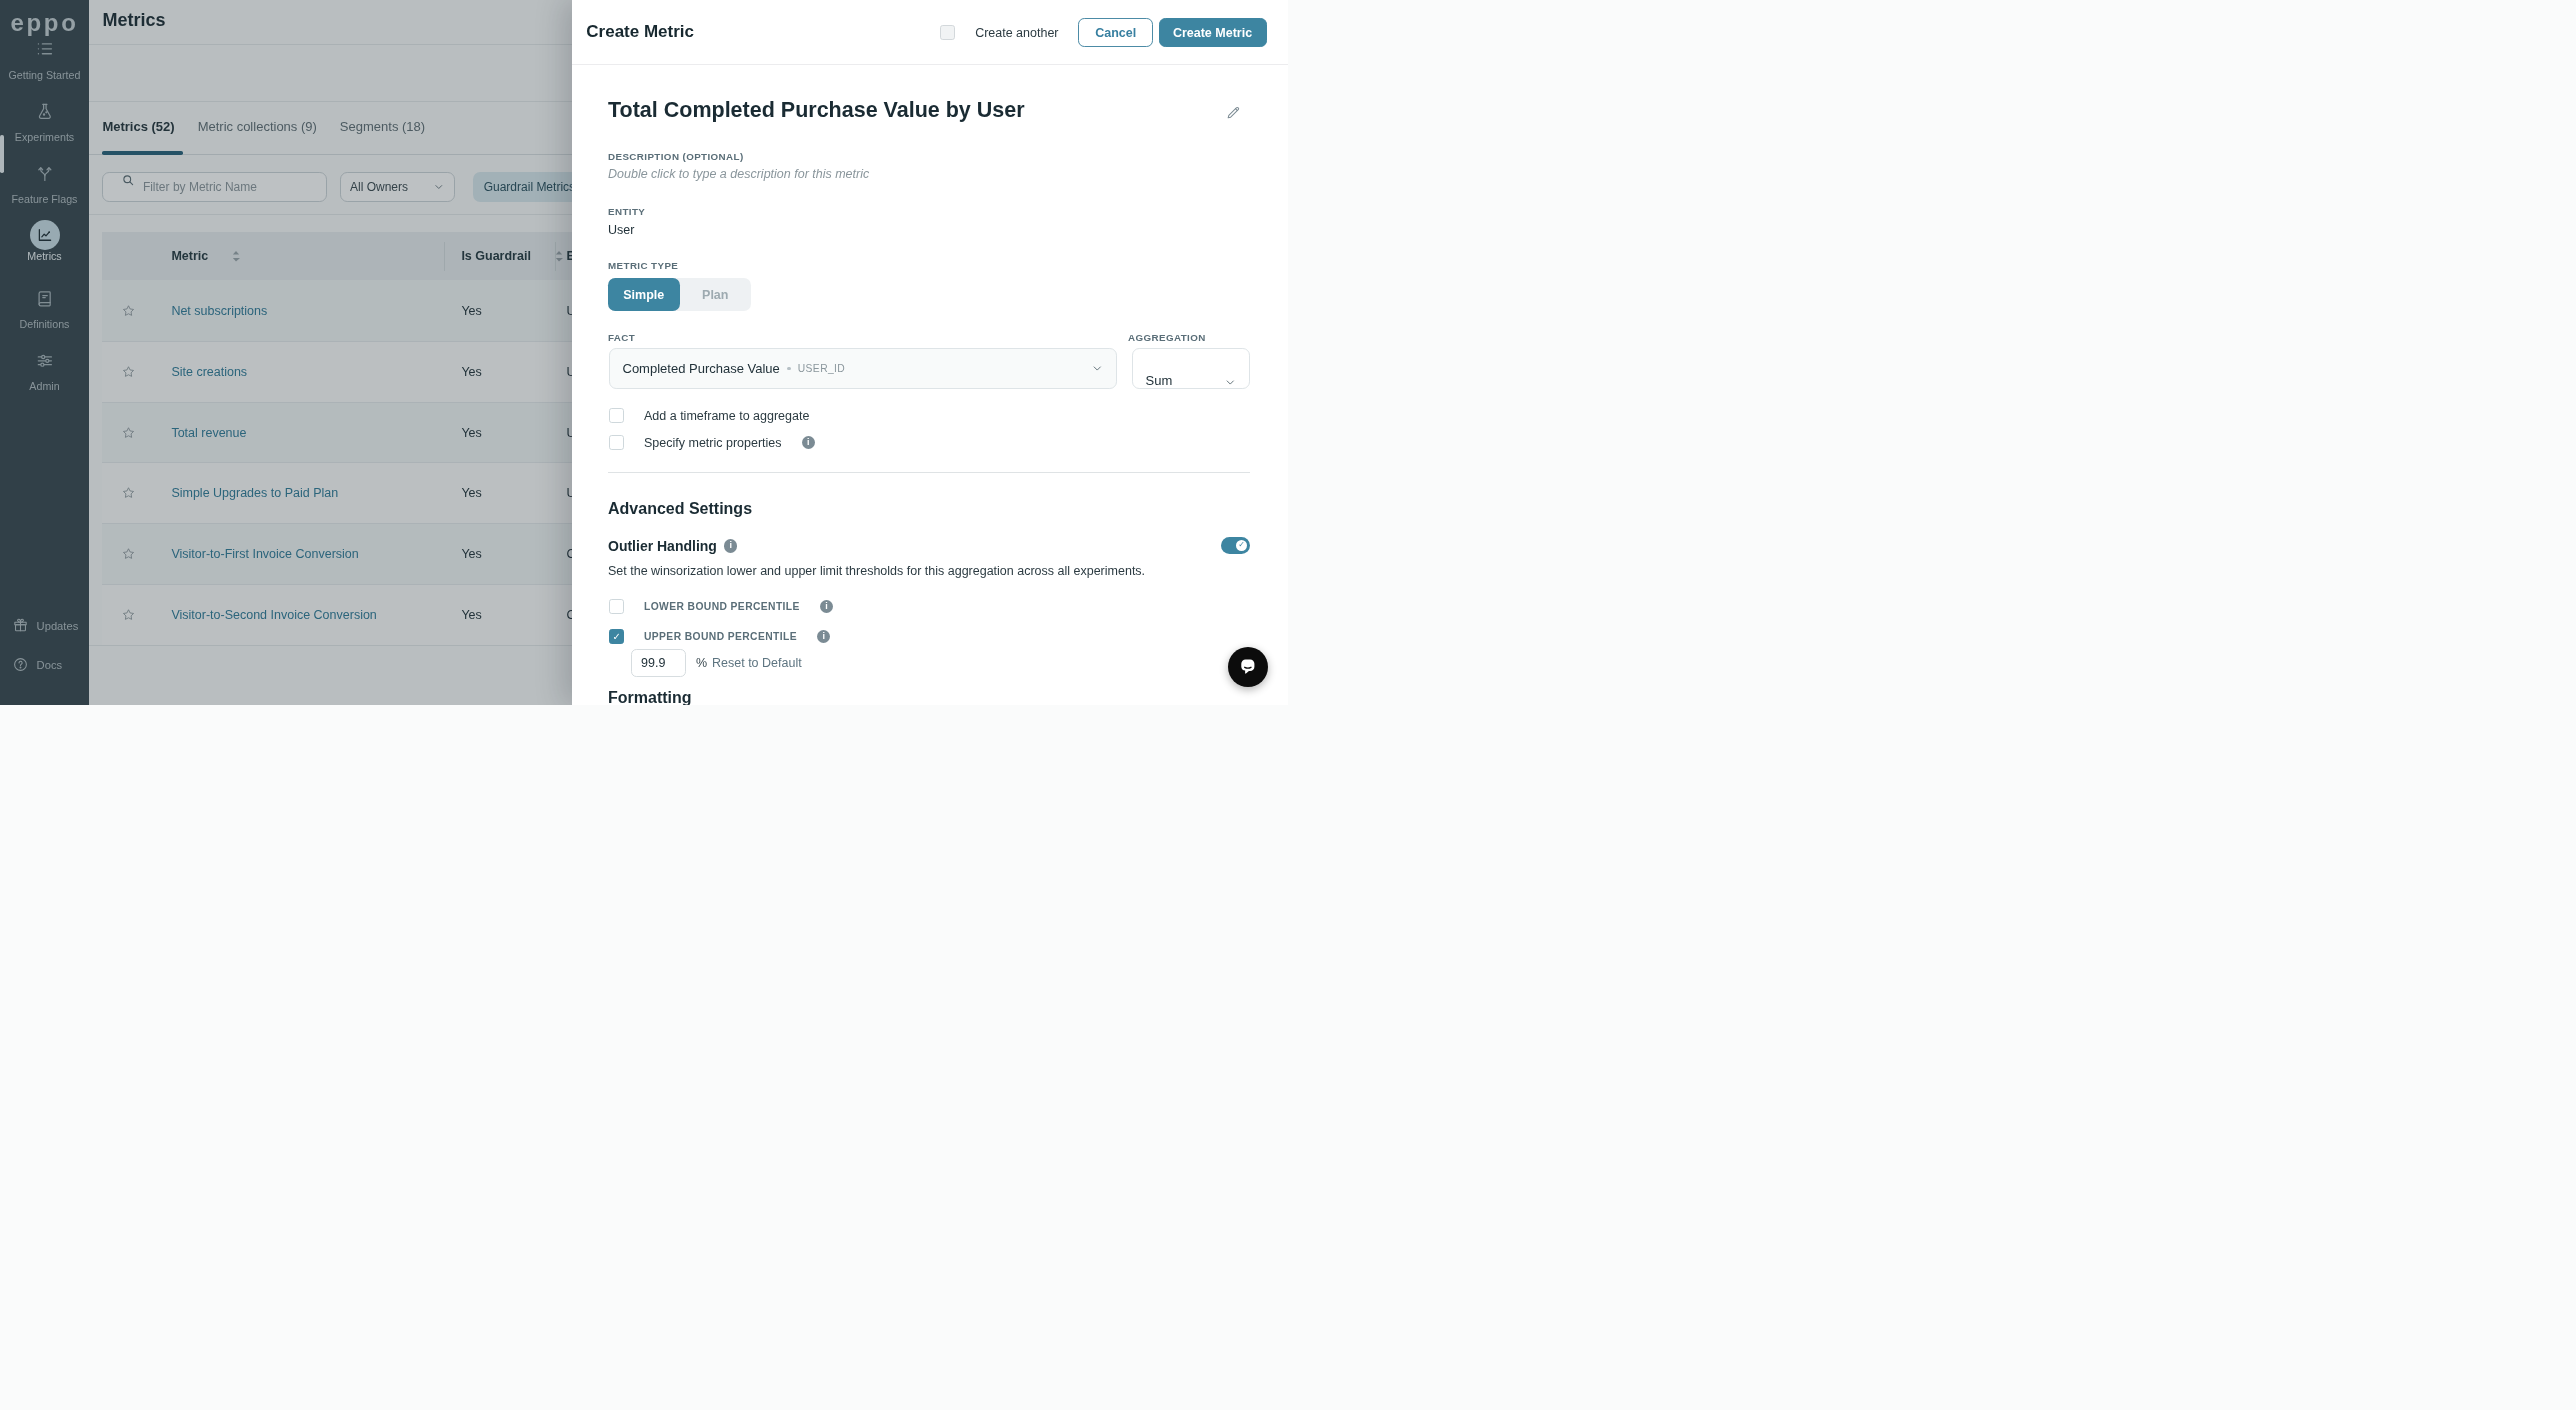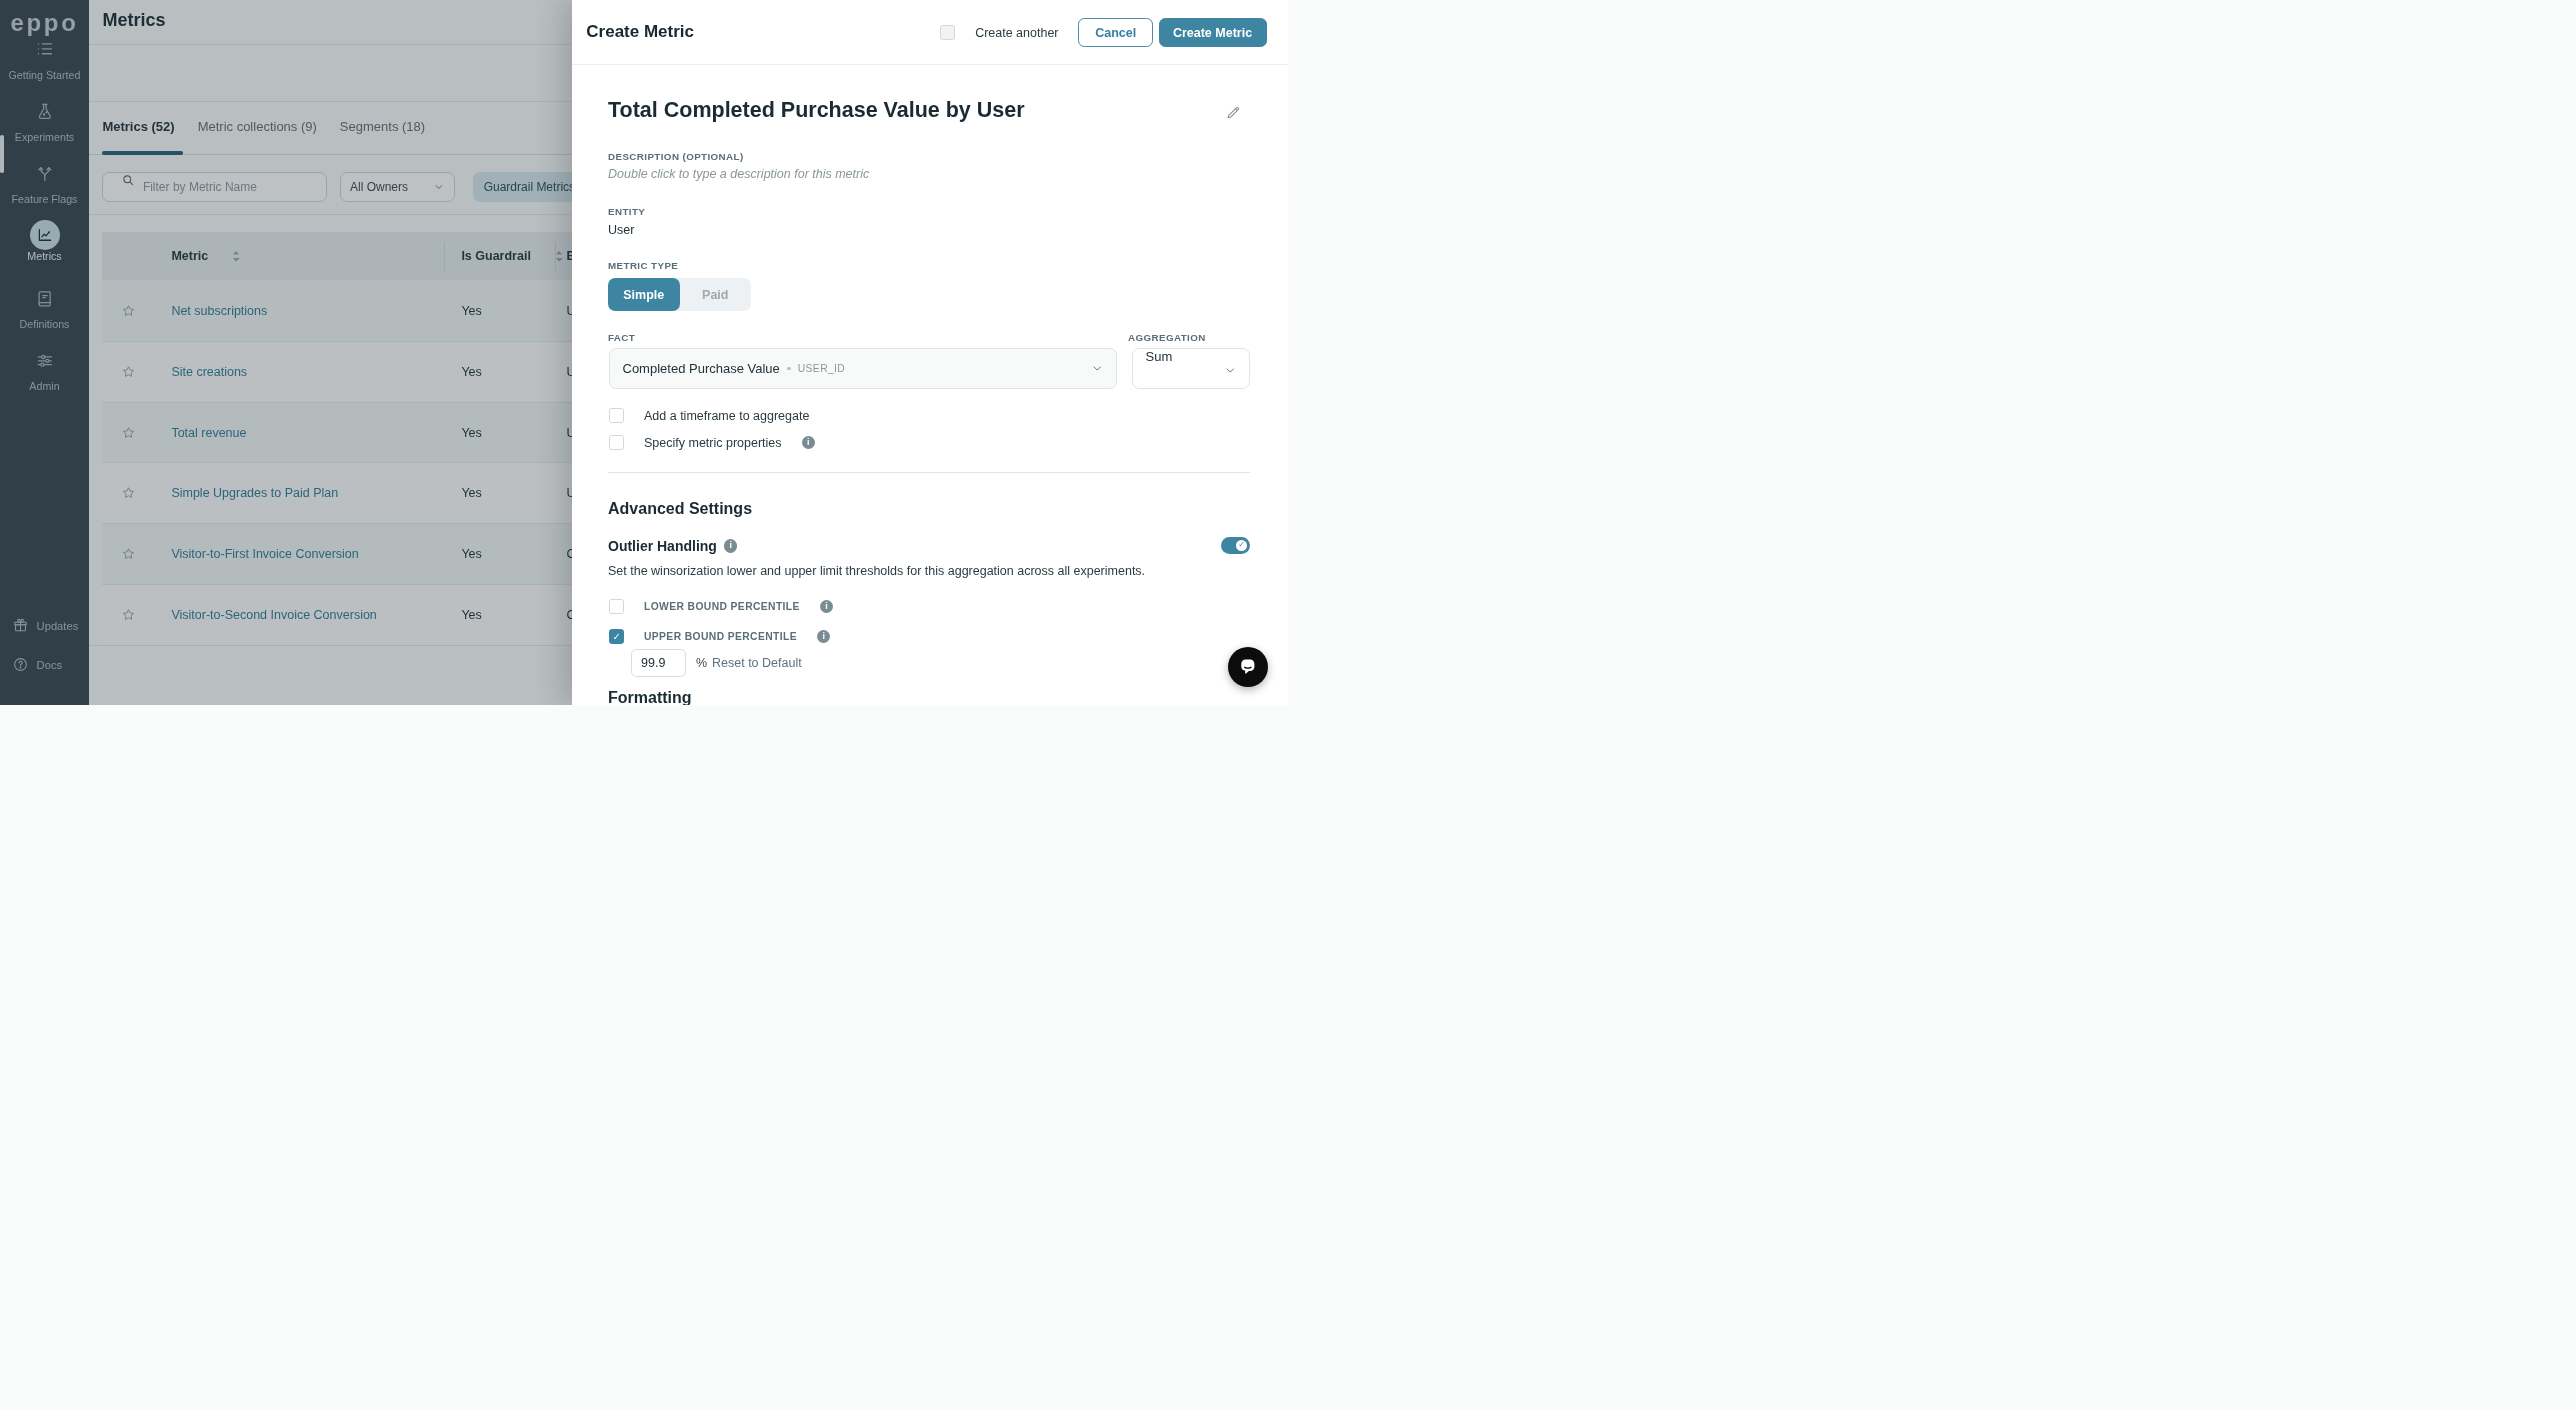--- a/index.html
+++ b/index.html
@@ -73,21 +73,21 @@
 
   .segmented { position:absolute; left:36px; top:212px; width:143px; height:33px; background:#eef1f3; border-radius:7.2px; display:flex; }
   .seg { flex:1; display:flex; align-items:center; justify-content:center; font-size:12.5px; font-weight:700; color:#9daab0; border-radius:7.2px; cursor:pointer; }
   .seg.active { background:#3d85a1; color:#fff; }
 
   .fact-select { position:absolute; left:37px; top:282px; width:508px; height:41px; background:#f8fafa; border:0.9px solid #dee4e7; border-radius:7.2px; display:flex; align-items:center; padding:0 12.5px; cursor:pointer; }
   .fact-select .fv { font-size:13px; color:#22323a; }
   .fact-select .dot { width:3.6px; height:3.6px; border-radius:50%; background:#b6c0c5; margin:0 7.2px; }
   .fact-select .fk { font-size:10.3px; letter-spacing:0.4px; color:#8a969c; }
   .fact-select .chev, .agg-select .chev { margin-left:auto; color:#5b6b73; display:flex; }
-  .agg-select { position:absolute; left:560px; top:282px; width:118px; height:41px; background:#fff; border:0.9px solid #dee4e7; border-radius:7.2px; display:flex; align-items:flex-start; padding:0 12.5px; font-size:13px; color:#22323a; cursor:pointer;flex-direction:column; }
+  .agg-select { position:absolute; left:560px; top:282px; width:118px; height:41px; background:#fff; border:0.9px solid #dee4e7; border-radius:7.2px; display:flex; align-items:flex-end; padding:0 12.5px; font-size:13px; color:#22323a; cursor:pointer; }
 
   .pchk { position:absolute; left:37px; display:flex; align-items:center; gap:20px; cursor:pointer; }
   .pchk .chk-label { font-size:12.5px; color:#2c3b42; }
   .info { width:13.4px; height:13.4px; border-radius:50%; background:#7b8b94; color:#fff; font-size:9px; font-weight:700; display:inline-flex; align-items:center; justify-content:center; line-height:1; flex:0 0 auto; }
 
   .body-div { position:absolute; left:36px; width:642px; top:406px; height:0.9px; background:#dfe3e5; }
   .h-adv { position:absolute; left:36px; top:434px; font-size:16px; font-weight:700; color:#1a2b33; }
   .h-out { position:absolute; left:36px; top:472px; font-size:14px; font-weight:700; color:#1a2b33; display:flex; align-items:center; gap:7.2px; }
   .toggle { position:absolute; left:649px; top:471px; width:29px; height:17px; background:#3d85a1; border-radius:9px; cursor:pointer; }
   .toggle .knob { position:absolute; right:2.7px; top:2.7px; width:11.6px; height:11.6px; background:#fff; border-radius:50%; color:#3d85a1; font-size:8px; font-weight:700; display:flex; align-items:center; justify-content:center; line-height:1; }
@@ -359,21 +359,21 @@
 
       <div class="flabel" style="left:36px;top:85px">DESCRIPTION (OPTIONAL)</div>
       <div class="desc-ph">Double click to type a description for this metric</div>
 
       <div class="flabel" style="left:36px;top:140px">ENTITY</div>
       <div class="fvalue" style="top:157px">User</div>
 
       <div class="flabel" style="left:36px;top:194px">METRIC TYPE</div>
       <div class="segmented">
         <div class="seg active">Simple</div>
-        <div class="seg">Paid</div>
+        <div class="seg">Plan</div>
       </div>
 
       <div class="flabel" style="left:36px;top:266px">FACT</div>
       <div class="flabel" style="left:556px;top:266px">AGGREGATION</div>
 
       <div class="fact-select">
         <span class="fv">Completed Purchase Value</span>
         <span class="dot"></span>
         <span class="fk">USER_ID</span>
         <span class="chev">

